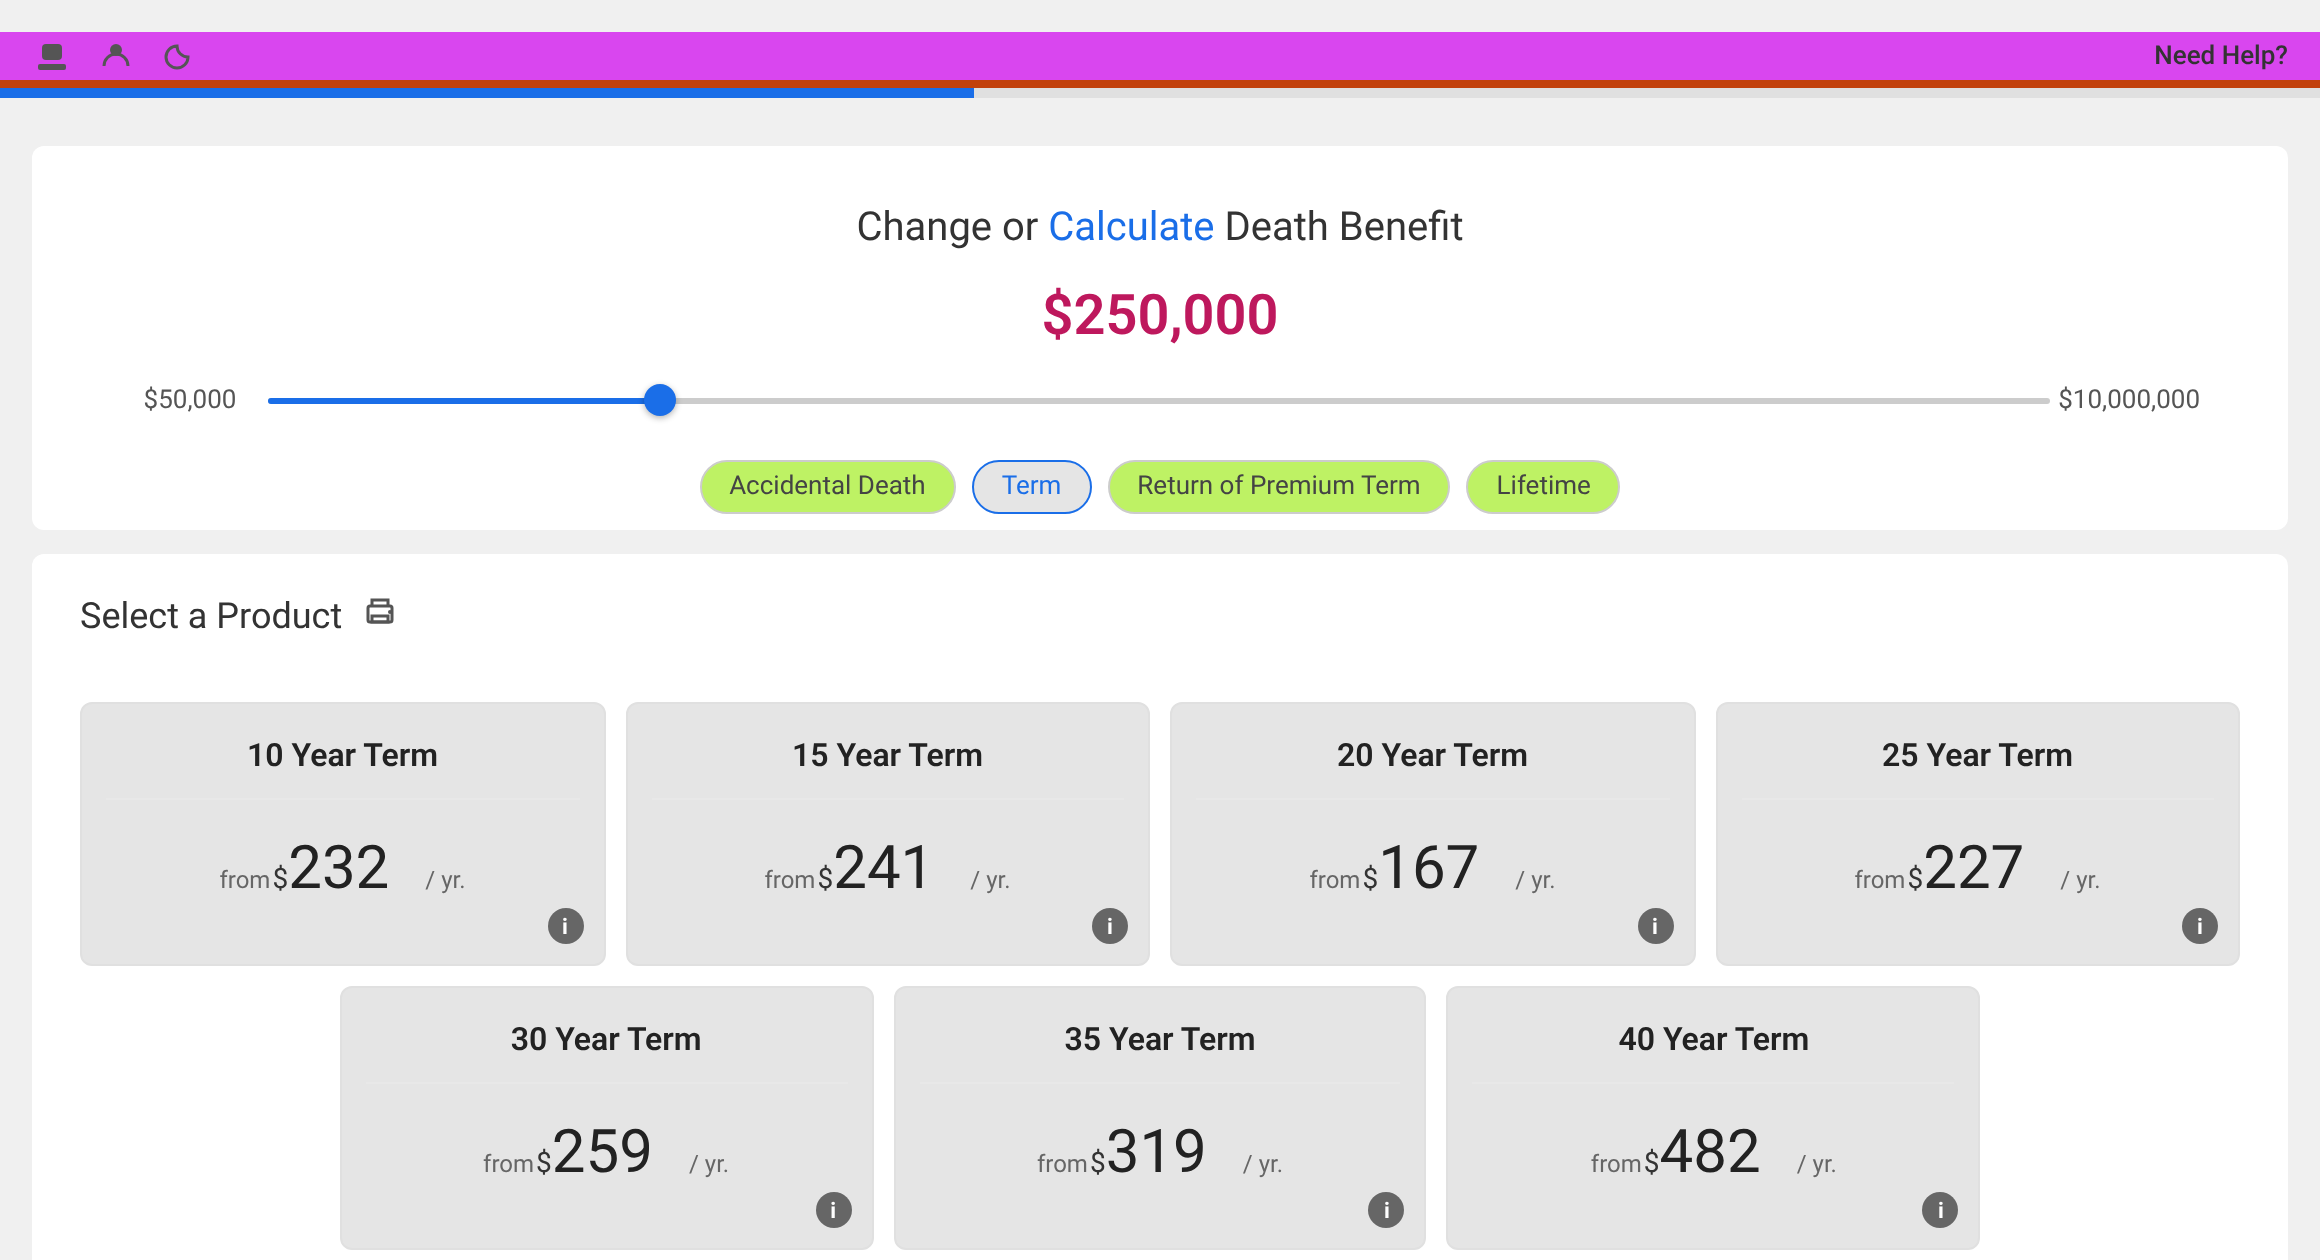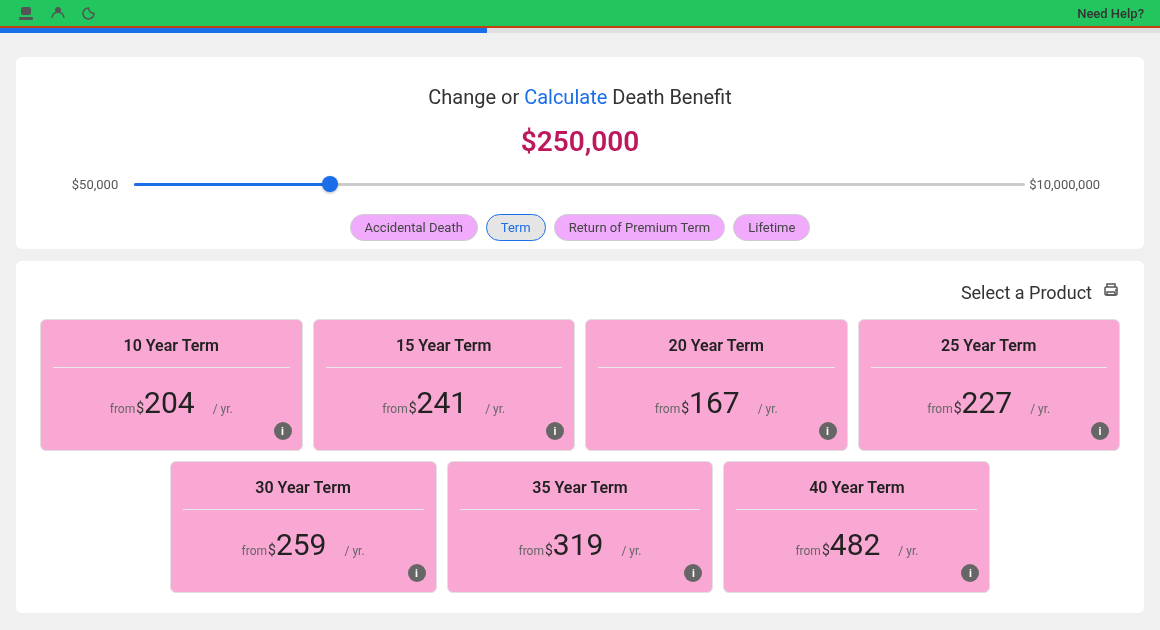--- a/index.html
+++ b/index.html
@@ -6,28 +6,29 @@
     body {
       font-family: -apple-system, BlinkMacSystemFont, 'Segoe UI', Roboto, sans-serif;
       background: #f0f0f0;
       width: 1160px;
       min-height: 630px;
       overflow: hidden;
     }
 
     
     .top-bar {
-      background: #22c55e;
+      background: #d946ef;
       height: 28px;
       display: flex;
       align-items: center;
       justify-content: space-between;
       padding: 0 16px;
-      border-bottom: 2px solid #c2410c;
+      border-bottom: 4px solid #c2410c;
       position: relative;
+      margin-top: 16px;
     }
     .top-bar-icons {
       display: flex;
       gap: 12px;
       align-items: center;
     }
     .top-bar-icon {
       width: 20px;
       height: 20px;
       display: flex;
@@ -157,42 +158,42 @@
       justify-content: center;
       gap: 8px;
       flex-wrap: wrap;
     }
     .chip {
       padding: 5px 14px;
       border-radius: 20px;
       font-size: 13px;
       cursor: pointer;
       border: 1px solid #ccc;
-      background: #f0abfc;
+      background: #bef264;
       color: #444;
     }
     .chip.active {
       background: #e5e5e5;
       border-color: #1a6ee8;
       color: #1a6ee8;
     }
 
     
     .product-section {
       background: #fff;
       border-radius: 6px;
       padding: 20px 24px;
       margin-bottom: 12px;
     }
     .product-section-header {
       display: flex;
       align-items: center;
-      justify-content: flex-end;
+      justify-content: flex-start;
       gap: 10px;
-      margin-bottom: 16px;
+      margin-bottom: 32px;
     }
     .product-section-title {
       font-size: 18px;
       color: #333;
       font-weight: 400;
     }
     .print-icon {
       color: #555;
       font-size: 16px;
       cursor: pointer;
@@ -212,21 +213,21 @@
       padding: 0 12%;
     }
 
     
     .product-card {
       border: 1px solid #e0e0e0;
       border-radius: 6px;
       padding: 16px 12px 12px;
       cursor: pointer;
       position: relative;
-      background: #f9a8d4;
+      background: #e5e5e5;
       transition: box-shadow 0.15s;
     }
     .product-card-title {
       font-size: 16px;
       font-weight: 600;
       color: #222;
       text-align: center;
       margin-bottom: 12px;
       padding-bottom: 12px;
       border-bottom: 1px solid #e8e8e8;
@@ -349,21 +350,21 @@
         </svg>
       </span>
     </div>
 
     <div class="product-grid-top">
       <div class="product-card">
         <div class="product-card-title">10 Year Term</div>
         <div class="product-card-price">
           <span class="price-from">from</span>
           <span class="price-dollar">$</span>
-          <span class="price-amount">204</span>
+          <span class="price-amount">232</span>
           <span class="price-unit">/ yr.</span>
         </div>
         <div class="info-icon">i</div>
       </div>
 
       <div class="product-card">
         <div class="product-card-title">15 Year Term</div>
         <div class="product-card-price">
           <span class="price-from">from</span>
           <span class="price-dollar">$</span>

